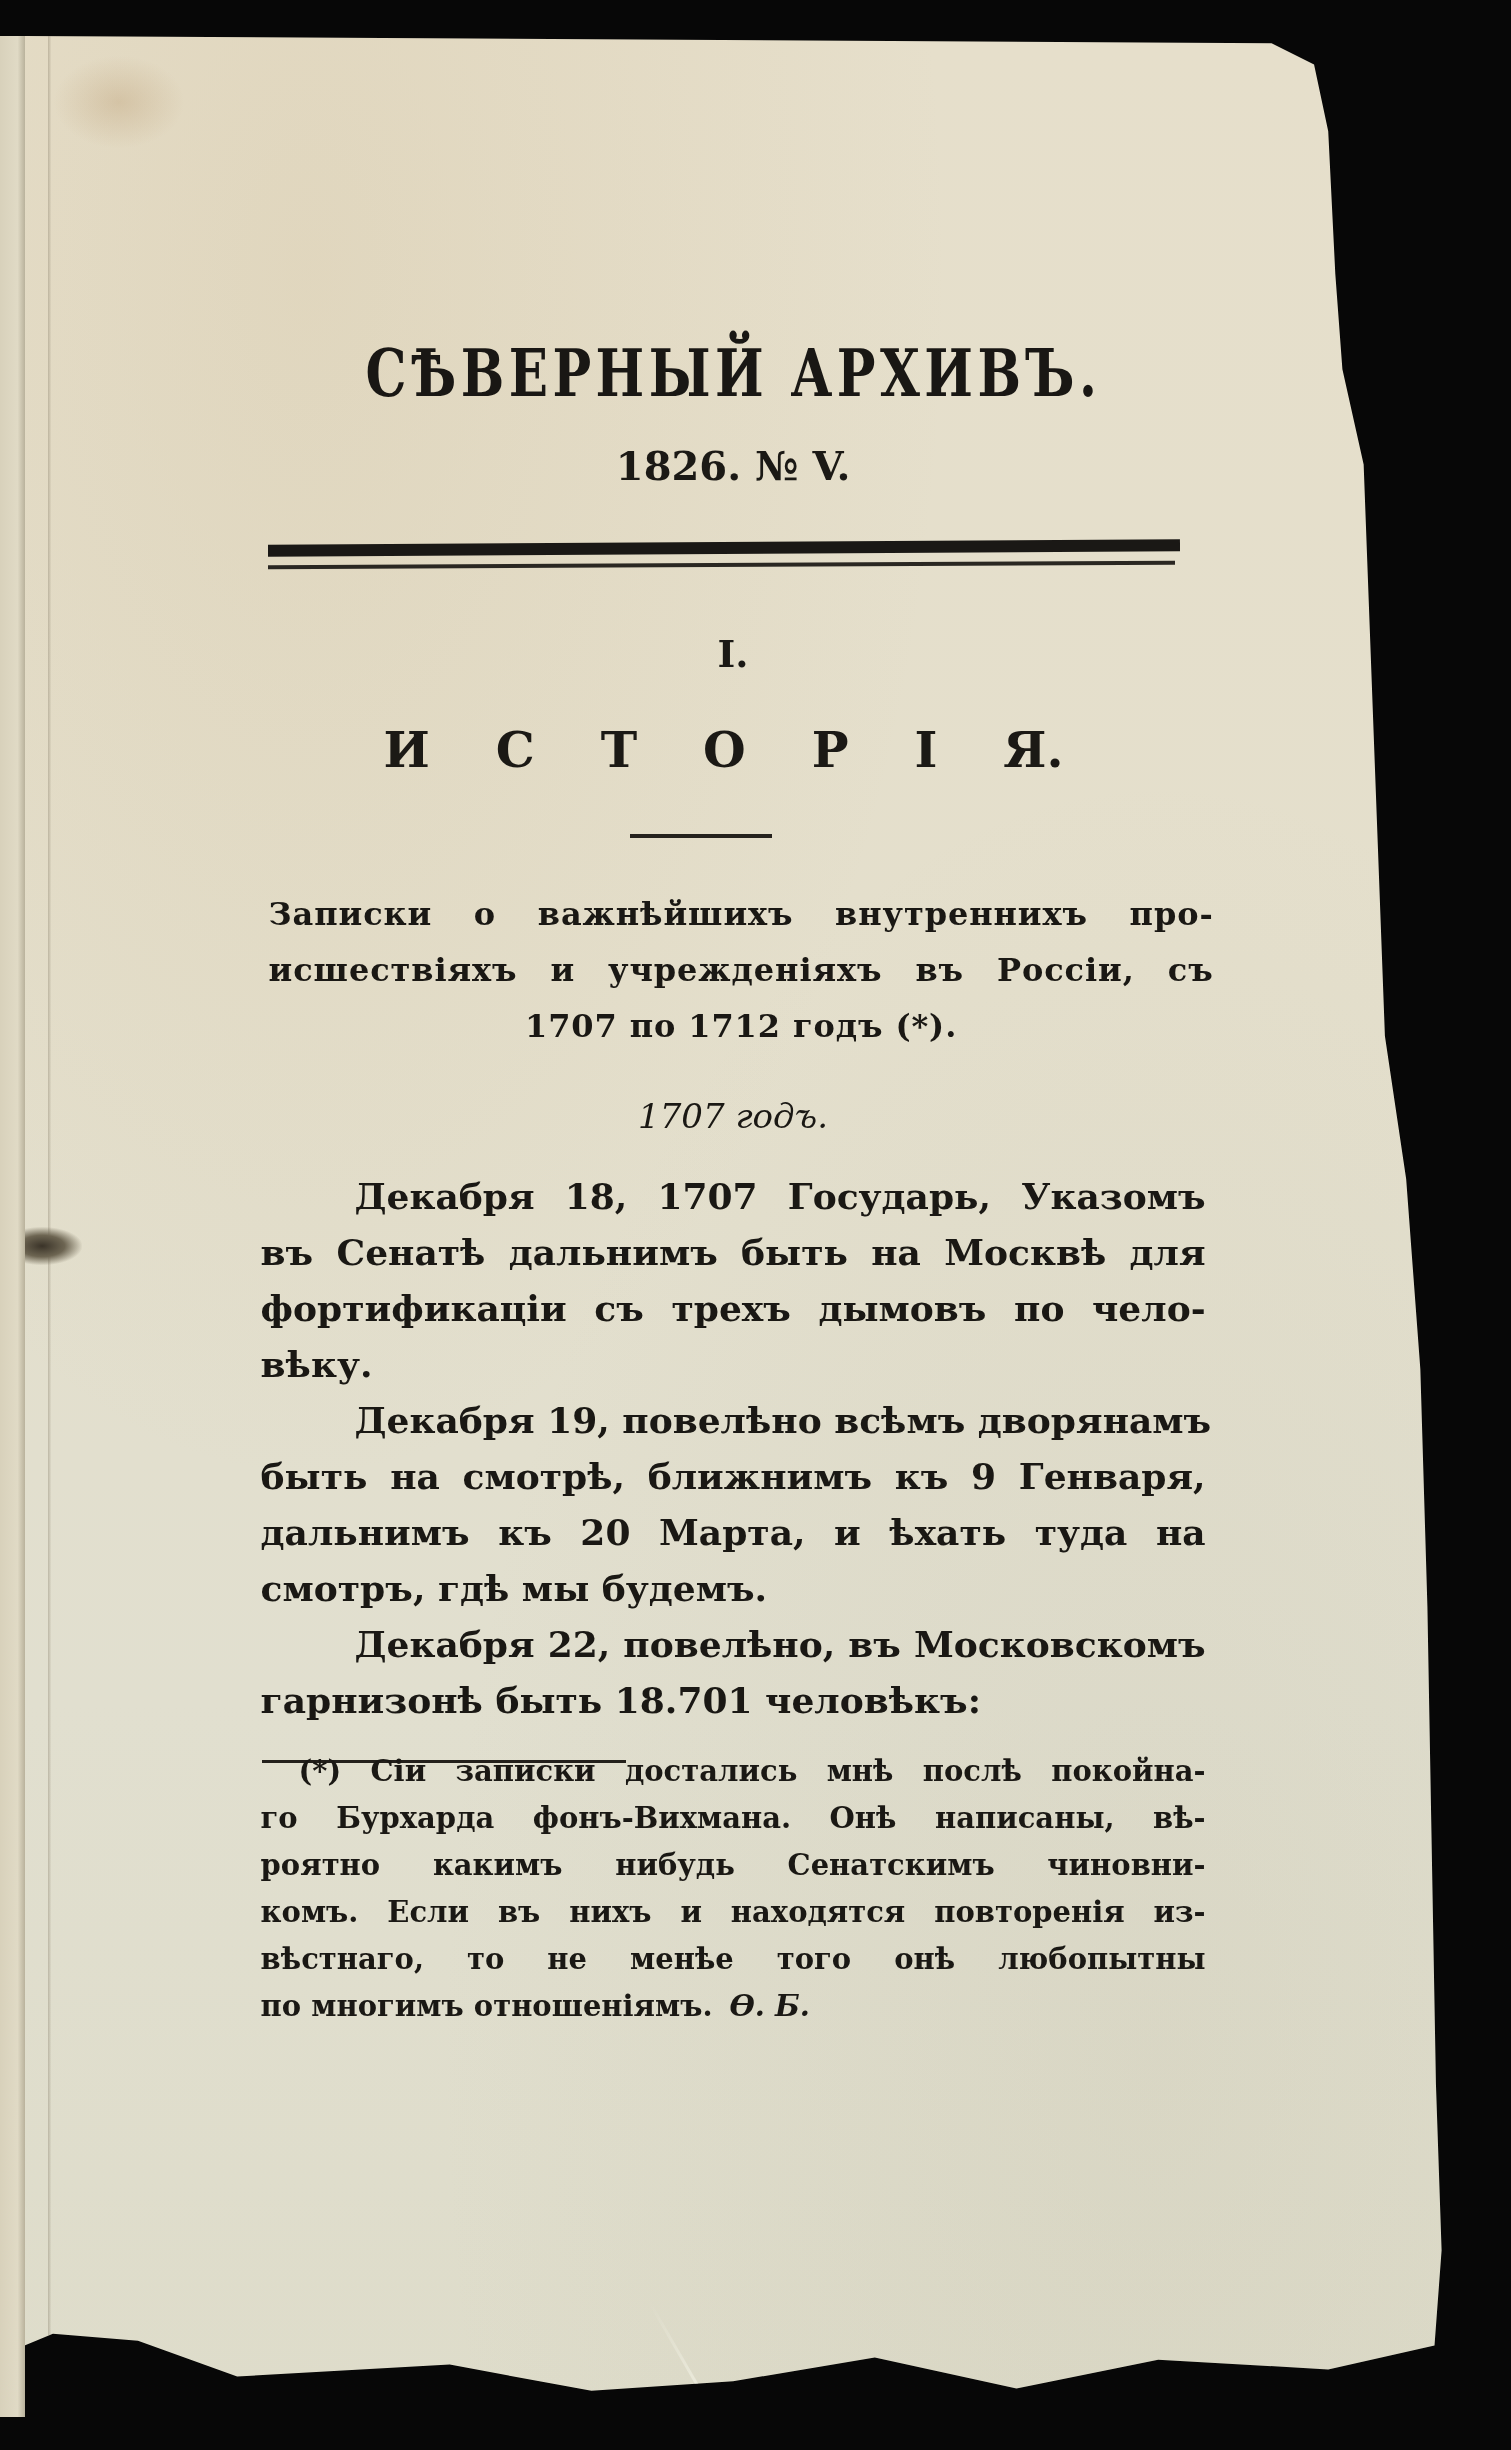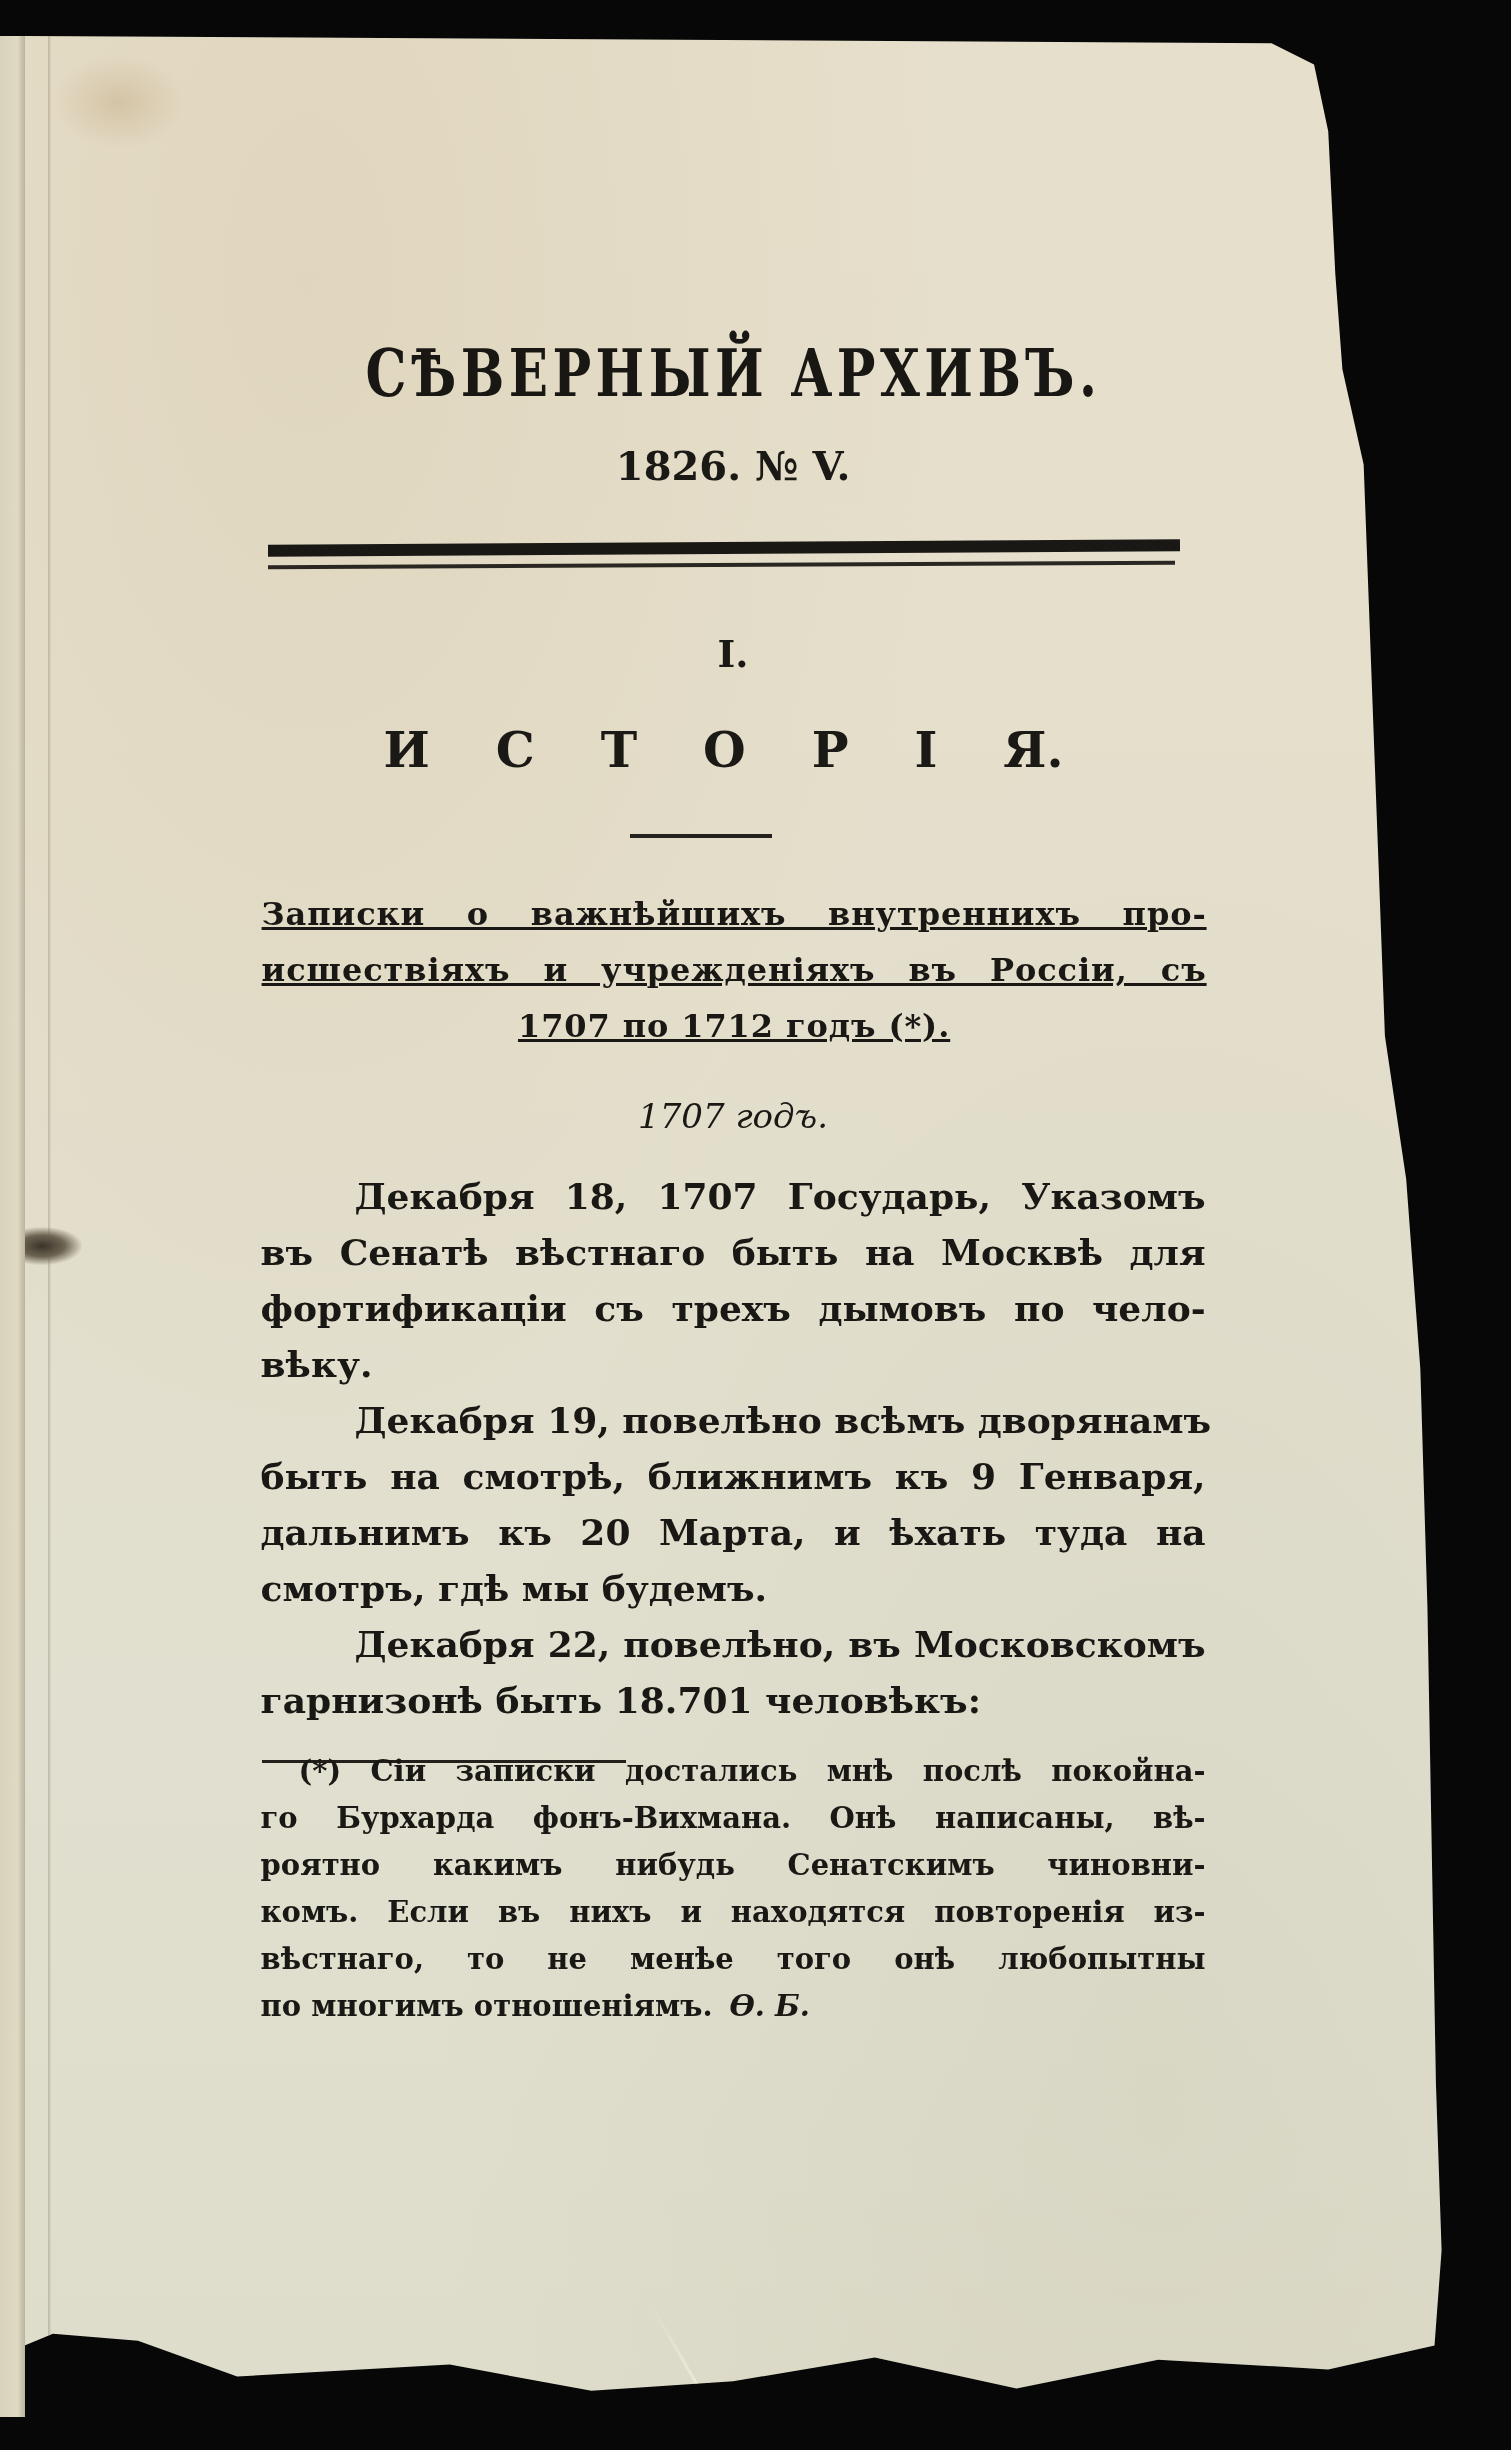--- a/index.html
+++ b/index.html
@@ -119,27 +119,26 @@
       color: #1b1915;
     }
     .short-rule {
       position: absolute;
       top: 798px; left: 369px;
       width: 142px; height: 3.8px;
       background: #25221d;
     }
     .article-heading {
       position: absolute;
-      top: 850px; left: 1px; width: 945px;
+      top: 850px; left: 8px; width: 945px;
       font-weight: bold;
       font-size: 32px;
       line-height: 56px;
       color: #1a1814;
       letter-spacing: 0.9px;
-      text-decoration: underline;
     }
     .article-heading .line {
       display: block;
       white-space: nowrap;
       text-align: justify;
       text-align-last: justify;
     }
     .article-heading .line.center {
       text-align: right;
       text-align-last: center;
@@ -247,21 +246,21 @@
     <div class="article-heading">
       <span class="line">Записки о важнѣйшихъ внутреннихъ про-</span>
       <span class="line">исшествіяхъ и учрежденіяхъ въ Россіи, съ</span>
       <span class="line center">1707 по 1712 годъ (*).</span>
     </div>
 
     <div class="year-heading">1707 годъ.</div>
 
     <div class="body-text">
       <span class="line indent">Декабря 18, 1707 Государь, Указомъ</span>
-      <span class="line">въ Сенатѣ вѣстнаго быть на Москвѣ для</span>
+      <span class="line">въ Сенатѣ дальнимъ быть на Москвѣ для</span>
       <span class="line">фортификаціи съ трехъ дымовъ по чело-</span>
       <span class="line last">вѣку.</span>
       <span class="line indent">Декабря 19, повелѣно всѣмъ дворянамъ</span>
       <span class="line">быть на смотрѣ, ближнимъ къ 9 Генваря,</span>
       <span class="line">дальнимъ къ 20 Марта, и ѣхать туда на</span>
       <span class="line last">смотръ, гдѣ мы будемъ.</span>
       <span class="line indent">Декабря 22, повелѣно, въ Московскомъ</span>
       <span class="line last">гарнизонѣ быть 18.701 человѣкъ:</span>
     </div>
 

